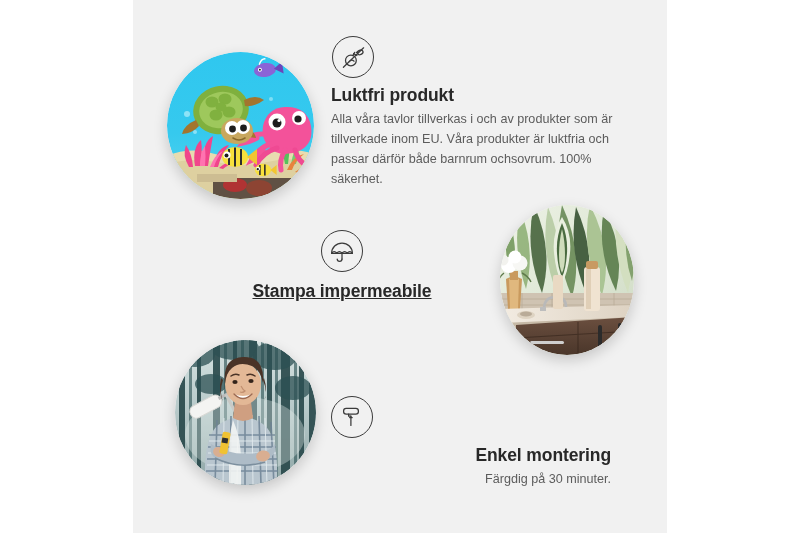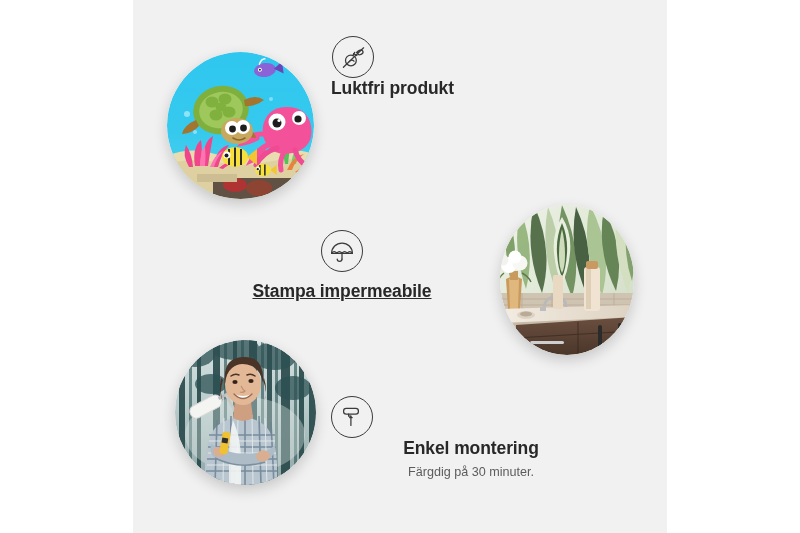--- a/index.html
+++ b/index.html
@@ -48,21 +48,21 @@
     align-items: center;
     justify-content: center;
   }
   .icon-circle svg { display: block; }
 
   .feat-title {
     font-size: 17.5px;
     font-weight: bold;
     color: #282828;
     letter-spacing: -0.1px;
-    margin: 0 0 4px 0;
+    margin: 7px 0 4px 0;
     line-height: 1.2;
     white-space: nowrap;
   }
   .feat-body {
     font-size: 12.6px;
     color: #5c5c5c;
     line-height: 1.58;
     margin: 0;
   }
 
@@ -83,21 +83,21 @@
     text-align: center;
   }
   #feature-waterproof .icon-circle { margin: 0 auto; }
   #feature-waterproof .feat-title { margin-top: 9px; text-decoration: underline; }
 
   
   #feature-assembly {
     left: 331px;
     top: 396px;
     width: 280px;
-    text-align: center;
+    text-align: right;
   }
 
   
   .photo {
     position: absolute;
     border-radius: 50%;
     overflow: hidden;
     box-shadow: 0 5px 14px rgba(0,0,0,0.18);
   }
   .photo > svg { display: block; width: 100%; height: 100%; }
@@ -451,20 +451,21 @@
         <ellipse cx="20.2" cy="8.4" rx="2.9" ry="2.2" transform="rotate(-22 20.2 8.4)"></ellipse>
 
         <path d="M16.3 8.4 q1 -0.7 1.8 -0.6"></path>
 
         <path d="M9.2 17.6 q2.4 -2.6 4.9 -0.4"></path>
 
         <path d="M3.4 23.3 L23.6 3.8"></path>
       </svg>
     </div>
     <div class="feat-title">Luktfri produkt</div>
+    <p class="feat-body">Alla våra tavlor tillverkas i och av produkter som är tillverkade inom EU. Våra produkter är luktfria och passar därför både barnrum ochsovrum. 100% säkerhet.</p>
   </div>
 
   <div class="feature" id="feature-waterproof">
     <div class="icon-circle">
       <svg width="26" height="26" viewBox="0 0 26 26" fill="none" stroke="#3b3b3b" stroke-width="1.25" stroke-linecap="round" stroke-linejoin="round">
 
         <path d="M2.6 15.4 a10.4 10.4 0 0 1 20.8 0 Z"></path>
 
         <path d="M2.6 15.4 q2.6 -3.4 5.2 0 q2.6 -3.4 5.2 0 q2.6 -3.4 5.2 0 q2.6 -3.4 5.2 0"></path>
 

